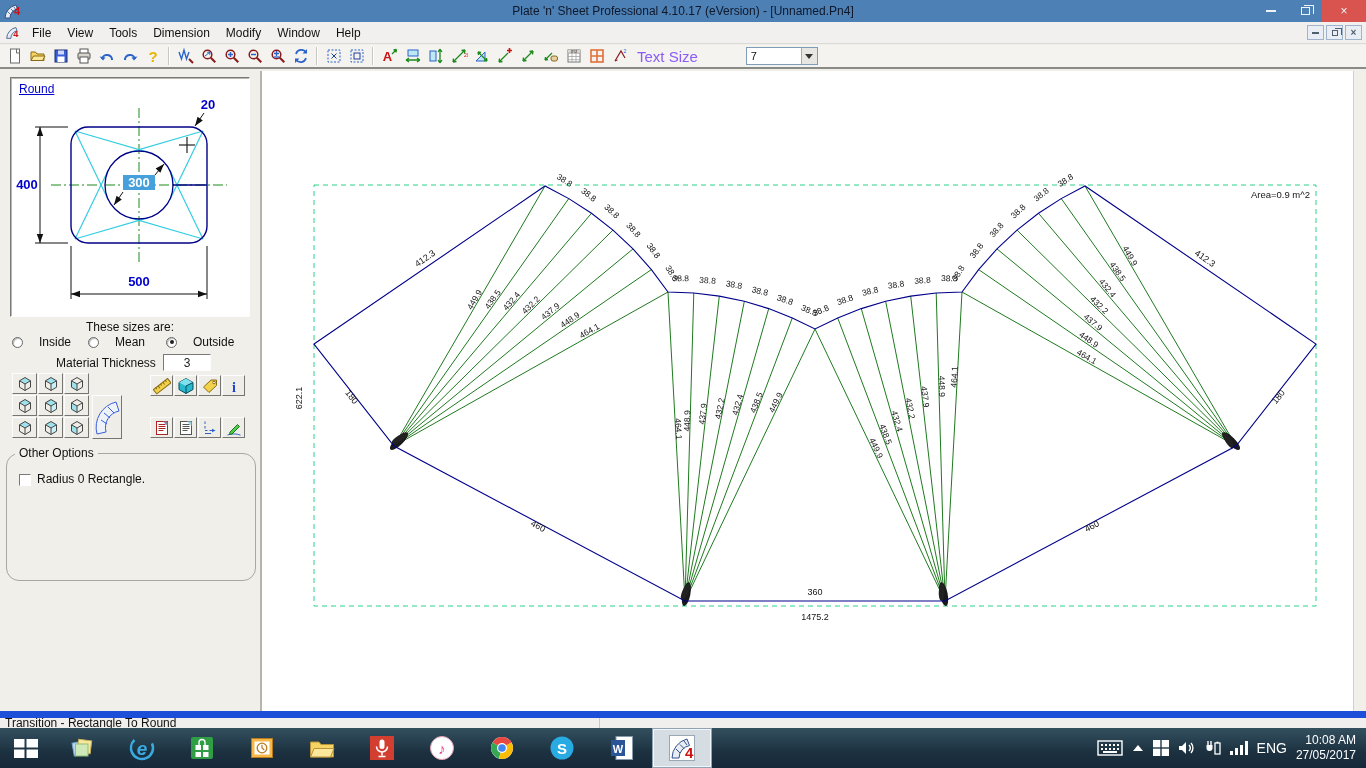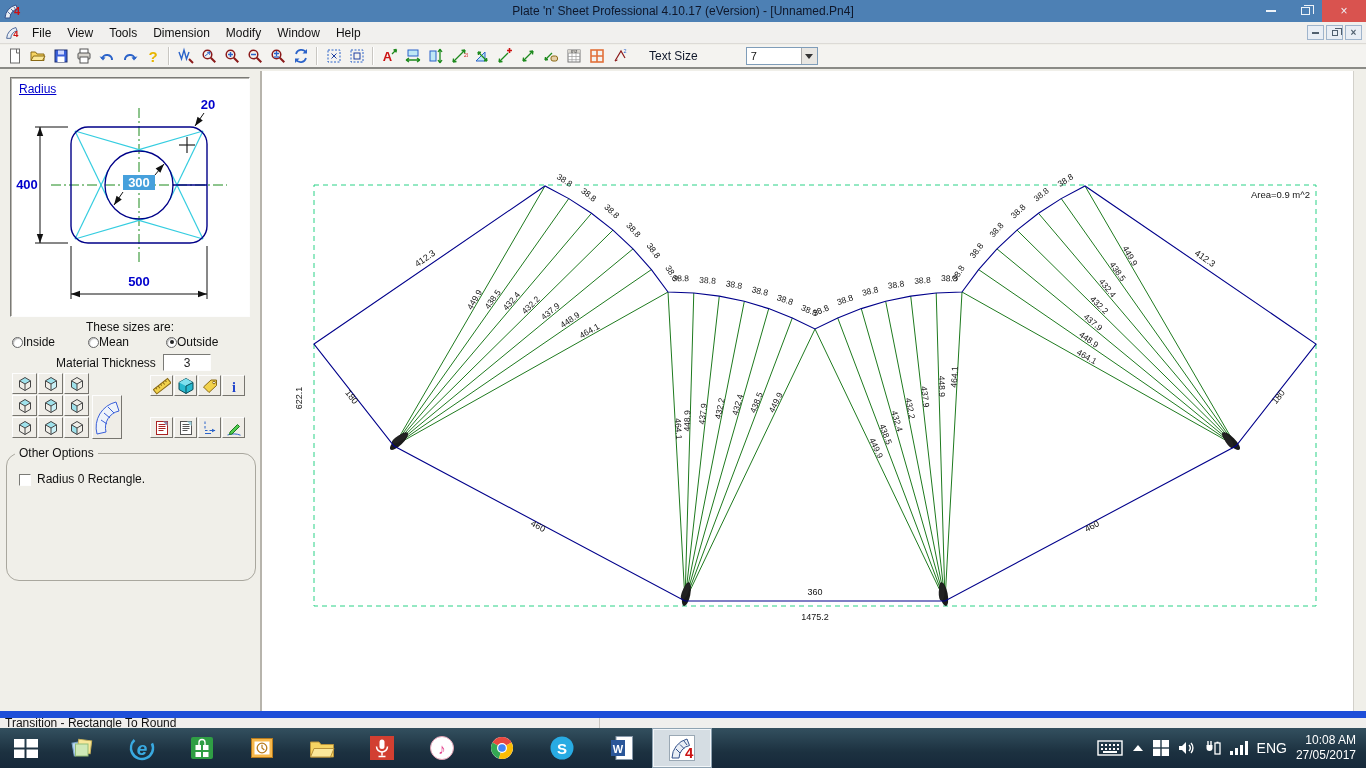--- a/index.html
+++ b/index.html
@@ -23,36 +23,36 @@
 .mdi{margin-left:auto;display:flex;gap:2px;margin-right:4px}
 .mdi-btn{width:17px;height:15px;background:#e9eef5;border:1px solid #9fb4cc;display:flex;align-items:center;justify-content:center}
 .mdi .glyph-min{width:7px;height:2px;background:#51606f}
 .mdi .glyph-rest{width:6px;height:6px;border-color:#51606f}
 .mdi .glyph-rest:before{width:6px;height:6px;border-color:#51606f;left:2px;top:-3px}
 .mdi-x{color:#51606f;font-size:10px;font-weight:bold;line-height:1}
 
 .toolbar{position:absolute;top:45px;left:0;right:0;height:24px;background:#f4f3f0;border-bottom:2px solid #8a8a86;display:flex;align-items:center;padding-left:3px}
 .tbtn{width:23px;height:22px;display:flex;align-items:center;justify-content:center}
 .tsep{width:0;height:18px;border-left:1px solid #c9c7c2;border-right:1px solid #fff;margin:0 4px}
-.textsize-label{font-size:12px;margin:0 8px 0 18px;color:#0f172a}
+.textsize-label{font-size:15px;margin:0 8px 0 6px;color:#8b5cf6}
 .combo{width:72px;height:18px;background:#fff;border:1px solid #7f9db9;display:flex;align-items:center;margin-left:40px}
 .combo-val{flex:1;font-size:11px;padding-left:4px;color:#111}
 .combo-btn{width:16px;height:16px;background:#e8e6e2;border-left:1px solid #aaa;display:flex;align-items:center;justify-content:center}
 .combo-arrow{width:0;height:0;border-left:4px solid transparent;border-right:4px solid transparent;border-top:5px solid #333}
 
 .workspace{position:absolute;top:71px;left:0;right:0;height:640px;display:flex;background:#f0efe9}
 .left-panel{width:262px;position:relative;border-right:2px solid #b7b4ac;background:#f0efe9}
 .canvas{width:1091px;background:#fff;position:relative}
 .right-strip{flex:1;background:#f0efe9;border-left:1px solid #d2d0ca}
 
 .preview-box{position:absolute;left:10px;top:6px;width:240px;height:240px;background:#fff;border:1px solid;border-color:#7a7a76 #fdfdfd #fdfdfd #7a7a76;box-shadow:inset 1px 1px 0 #b9b7b1}
 .height-link{position:absolute;left:8px;top:4px;font-size:12px;color:#0000cc;text-decoration:underline;z-index:2;cursor:pointer}
 .sizes-heading{position:absolute;top:249px;left:0;width:260px;text-align:center;font-size:12px;color:#111}
 .radio-row{position:absolute;top:264px;left:12px;width:240px;display:flex;font-size:12px;color:#111}
-.radio{display:flex;align-items:center;gap:0}
+.radio{display:flex;align-items:center;gap:16px}
 .radio:nth-child(1){width:76px}.radio:nth-child(2){width:78px}
 .rdot{width:11px;height:11px;border-radius:50%;background:#fff;border:1px solid #666;box-shadow:inset 1px 1px 1px #bbb;position:relative}
 .rdot.on:after{content:"";position:absolute;left:2.5px;top:2.5px;width:4px;height:4px;border-radius:50%;background:#222}
 .material-row{position:absolute;top:283px;left:0;width:260px;font-size:12px;color:#111}
 .material-row label{position:absolute;left:56px;top:2px}
 .material-input{position:absolute;left:163px;top:0;width:48px;height:17px;background:#fff;border:1px solid;border-color:#7a7a76 #fdfdfd #fdfdfd #7a7a76;font-size:12px;color:#222;text-align:center;font-family:"Liberation Sans",sans-serif}
 .viewbtns{position:absolute;top:302px;left:0;width:260px;height:72px}
 .pbtn{position:absolute;background:#efede7;border:1px solid;border-color:#fdfdfd #77756f #77756f #fdfdfd;display:flex;align-items:center;justify-content:center}
 
 .groupbox{position:absolute;left:6px;top:382px;width:250px;height:128px;border:1px solid #a9a79e;border-radius:13px}
@@ -297,21 +297,21 @@
     <span class="combo-val">7</span>
     <span class="combo-btn">
           <span class="combo-arrow"></span>
         </span>
   </span>
 </div>
 
 <div class="workspace">
   <div class="left-panel">
     <div class="preview-box">
-      <span class="height-link">Radius</span>
+      <span class="height-link">Round</span>
       <svg id="preview-svg" viewBox="0 0 238 238" width="238" height="238">
         <line x1="40" y1="107" x2="216" y2="107" stroke="#1d8a1d" stroke-width="1" stroke-dasharray="10 3 2 3"></line>
         <line x1="128" y1="30" x2="128" y2="184" stroke="#1d8a1d" stroke-width="1" stroke-dasharray="10 3 2 3"></line>
         <g stroke="#35cde0" stroke-width="1.2">
           <line x1="64" y1="53" x2="137.5" y2="74.3"></line>
               <line x1="64" y1="53" x2="97.3" y2="121.9"></line>
           <line x1="192" y1="53" x2="118.5" y2="74.3"></line>
               <line x1="192" y1="53" x2="158.7" y2="121.9"></line>
           <line x1="64" y1="161" x2="137.5" y2="139.7"></line>
               <line x1="64" y1="161" x2="97.3" y2="92.1"></line>

